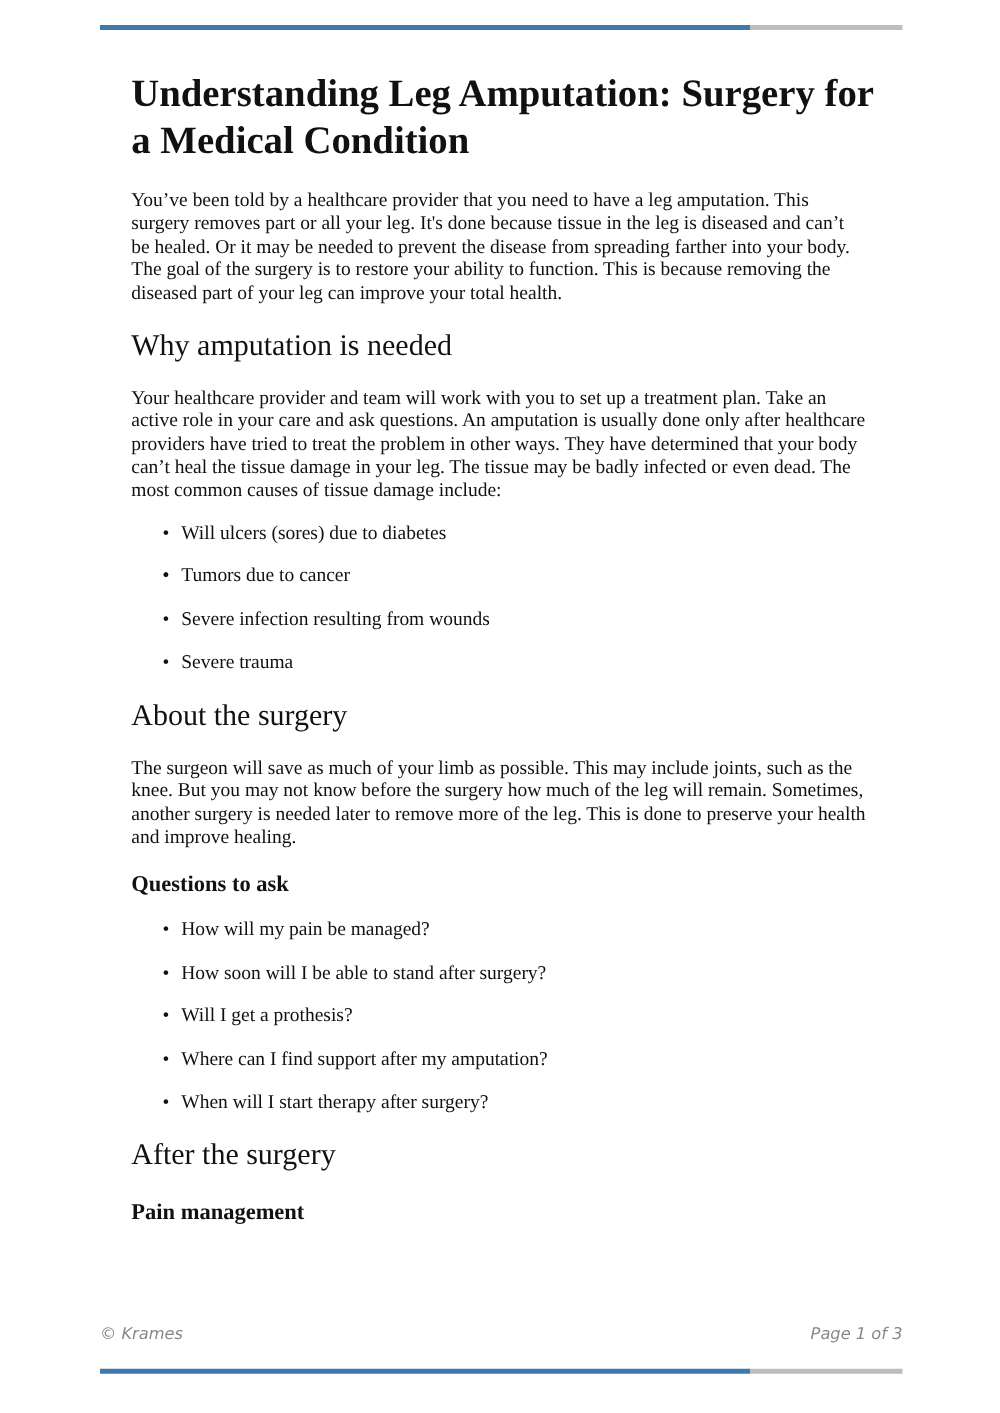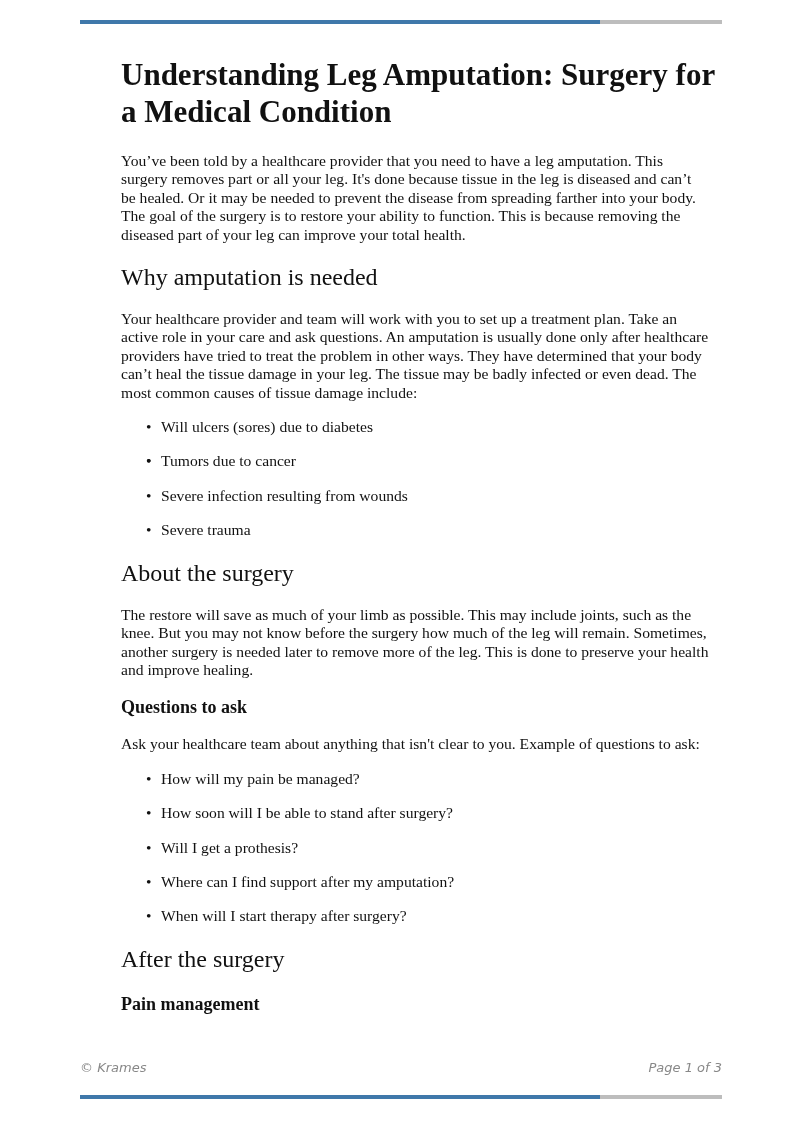--- a/index.html
+++ b/index.html
@@ -3,21 +3,21 @@
 <meta charset="utf-8">
 <style>
   html, body { margin:0; padding:0; background:#ffffff; }
   body { width:800px; height:1130px; position:relative; overflow:hidden;
          font-family:"Liberation Serif", "DejaVu Serif", serif; color:#111; }
   .bar { position:absolute; left:80px; width:642px; height:4px; display:flex; }
   .bar .fill { background:#3f78aa; height:100%; }
   .bar .rest { background:#bdbdbd; height:100%; flex:1; }
   #top-bar { top:20px; }
   #bottom-bar { top:1095px; }
-  .content { position:absolute; left:121px; top:56px; width:600px; }
+  .content { position:absolute; left:105px; top:56px; width:600px; }
   h1 { font-size:31px; font-weight:bold; line-height:37px; margin:0 0 22px 0; }
   h2 { font-size:24px; font-weight:normal; line-height:30px; margin:18px 0 18px 0; }
   h3 { font-size:18px; font-weight:bold; line-height:24px; margin:14px 0 16px 0; }
   p { font-size:15.6px; line-height:18.4px; margin:0 12px 16px 0; }
   ul { margin:0; padding:0 0 0 40px; list-style:none; }
   ul li { font-size:15.6px; line-height:18.4px; margin:0 0 16px 0; position:relative; }
   ul li .bullet { position:absolute; left:-15px; top:0; }
   .footer { position:absolute; top:1060px; font-family:"DejaVu Sans", sans-serif; font-size:13px;
             font-style:italic; color:#888; }
   #footer-left { left:80px; }
@@ -39,24 +39,23 @@
   <p>Your healthcare provider and team will work with you to set up a treatment plan. Take an active role in your care and ask questions. An amputation is usually done only after healthcare providers have tried to treat the problem in other ways. They have determined that your body can’t heal the tissue damage in your leg. The tissue may be badly infected or even dead. The most common causes of tissue damage include:</p>
   <ul>
     <li><span class="bullet">•</span><span>Will ulcers (sores) due to diabetes</span></li>
     <li><span class="bullet">•</span></li>
     <li><span class="bullet">•</span><span>Tumors due to cancer</span></li>
     <li><span class="bullet">•</span><span>Severe infection resulting from wounds</span></li>
     <li><span class="bullet">•</span><span>Severe trauma</span></li>
   </ul>
 
   <h2>About the surgery</h2>
-  <p>The restore will save as much of your limb as possible. This may include joints, such as the knee. But you may not know before the surgery how much of the leg will remain. Sometimes, another surgery is needed later to remove more of the leg. This is done to preserve your health and improve healing.</p>
+  <p>The surgeon will save as much of your limb as possible. This may include joints, such as the knee. But you may not know before the surgery how much of the leg will remain. Sometimes, another surgery is needed later to remove more of the leg. This is done to preserve your health and improve healing.</p>
 
   <h3>Questions to ask</h3>
-  <p>Ask your healthcare team about anything that isn't clear to you. Example of questions to ask:</p>
   <ul>
     <li><span class="bullet">•</span><span>How will my pain be managed?</span></li>
     <li><span class="bullet">•</span><span>How soon will I be able to stand after surgery?</span></li>
     <li><span class="bullet">•</span><span>Will I get a prothesis?</span></li>
     <li><span class="bullet">•</span><span>Where can I find support after my amputation?</span></li>
     <li><span class="bullet">•</span><span>When will I start therapy after surgery?</span></li>
   </ul>
 
   <h2>After the surgery</h2>
   <h3>Pain management</h3>

